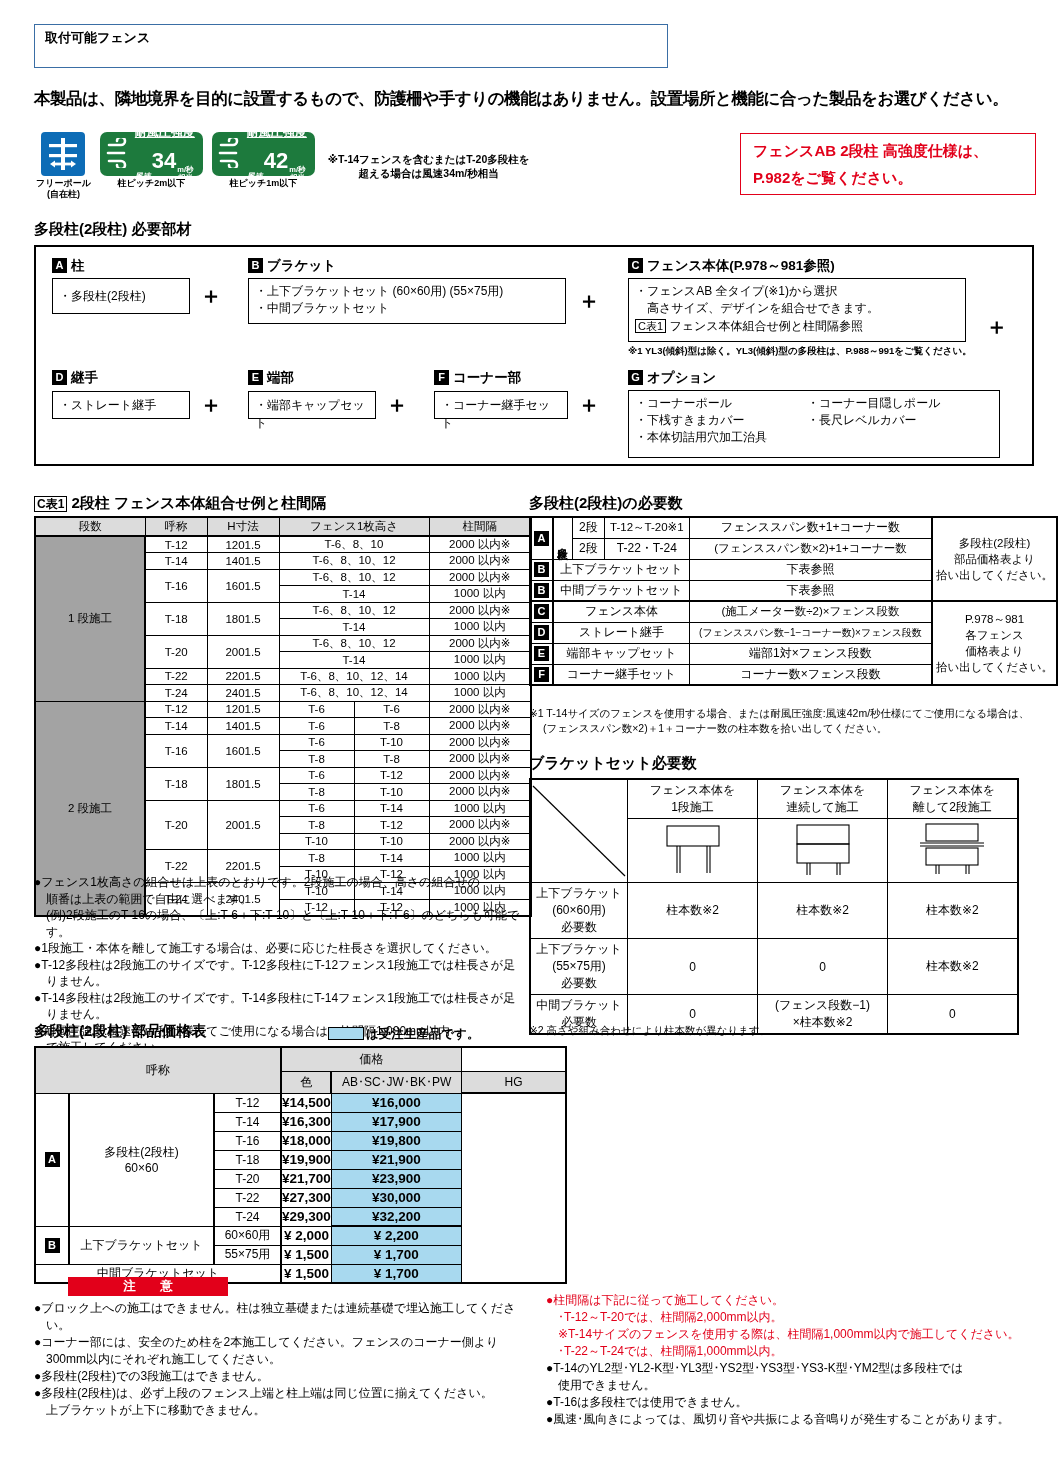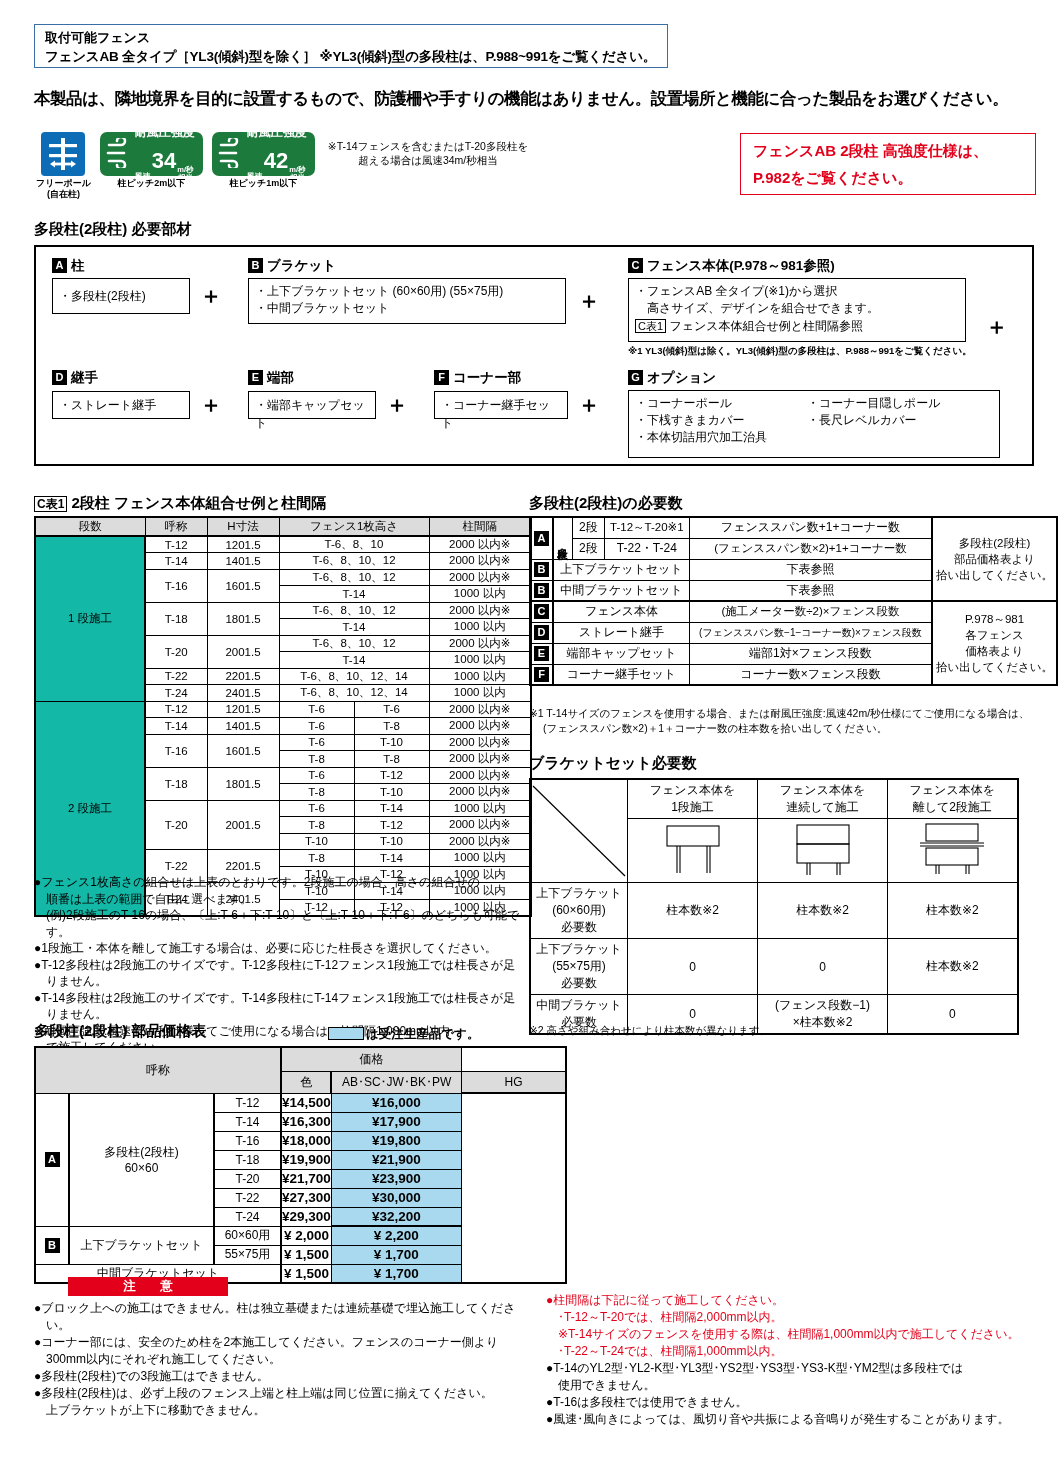--- a/index.html
+++ b/index.html
@@ -37,26 +37,26 @@
     width: 44px; height: 44px; background: #0d6cb6; border-radius: 4px;
     position: relative;
   }
   .badge-caption { font-size: 9px; font-weight: bold; line-height: 11px; text-align: center; margin-top: 2px; }
   .badge-green {
     height: 44px; background: #1d7a3d; border-radius: 7px; color: #fff;
     display: flex; align-items: center; padding: 0 8px 0 6px;
   }
   .wind-swirl { font-size: 20px; line-height: 1; margin-right: 3px; letter-spacing: -2px; }
   .badge-green .txt { display: flex; flex-direction: column; justify-content: center; }
-  .badge-green .t1 { font-size: 12px; font-weight: bold; letter-spacing: 0px; line-height: 13px; }
+  .badge-green .t1 { font-size: 12px; font-weight: bold; letter-spacing: 0px; line-height: 13px; text-decoration: underline; }
   .badge-green .t2 { display: flex; align-items: flex-end; line-height: 1; }
-  .badge-green .small { font-size: 8px; font-weight: bold; padding-bottom: 2px; }
+  .badge-green .small { font-size: 8px; font-weight: bold; padding-bottom: 2px; font-style: italic; }
   .badge-green .num { font-size: 22px; font-weight: bold; line-height: 20px; padding: 12px 1px; }
   .badge-green .unit { font-size: 7.5px; font-weight: bold; line-height: 8px; text-align: center; padding-bottom: 1px; }
-  .badge-note { font-size: 10.5px; font-weight: normal; line-height: 14px; margin-left: 4px; margin-top: 7px; }
+  .badge-note { font-size: 10.5px; font-weight: bold; line-height: 14px; margin-left: 4px; margin-top: 20px; }
 
   
   .red-ref {
     position: absolute; left: 740px; top: 133px; width: 296px; height: 62px;
     border: 1px solid #e2001a; color: #e2001a; font-weight: bold; font-size: 15px;
     line-height: 27px; padding: 3px 0 0 12px;
   }
 
   
   .h-sec { font-size: 15px; font-weight: bold; }
@@ -77,21 +77,21 @@
   .boxed-label { border:1px solid #000; padding: 0 2px; font-size: 11px; }
 
   
   table { border-collapse: collapse; }
   .tb td, .tb th {
     border: 1px solid #000; text-align: center; font-size: 11.5px;
     padding: 0; height: 17px; font-weight: normal; white-space: nowrap;
   }
   .tb { border: 2px solid #000; }
   .hdr { background: #dcdcdc; font-weight: bold; }
-  .gray { background: #14b8a6; font-weight: bold; }
+  .gray { background: #a3a3a3; font-weight: bold; }
   .thickb { border-bottom: 2px solid #000 !important; }
   .thickr { border-right: 2px solid #000 !important; }
 
   
   .c1-title { position: absolute; left: 34px; top: 494px; }
   .c1-wrap { position: absolute; left: 34px; top: 516px; }
   .c1 td { font-size: 11.5px; height: 16.5px; }
 
   
   .bullets { font-size: 12px; line-height: 16.5px; }
@@ -137,21 +137,20 @@
   .caut-right p.ind { text-indent: 0; padding-left: 12px; }
   .red { color: #e2001a; }
 </style>
 </head>
 <body>
 
 <div class="page">
 
   <div class="top-box">
     <div class="l1">取付可能フェンス</div>
-    <div class="l2">フェンスAB 全タイプ［YL3(傾斜)型を除く］ ※YL3(傾斜)型の多段柱は、P.988~991をご覧ください。</div>
   </div>
 
   <div class="lead">本製品は、隣地境界を目的に設置するもので、防護柵や手すりの機能はありません。設置場所と機能に合った製品をお選びください。</div>
 
   <div class="badges">
     <div class="badge-col">
       <div class="badge-blue">
         <svg width="44" height="44" viewBox="0 0 44 44" aria-hidden="true">
           <rect x="20" y="6" width="4" height="32" fill="#fff"></rect>
           <rect x="8" y="12" width="28" height="3.2" fill="#fff"></rect>

